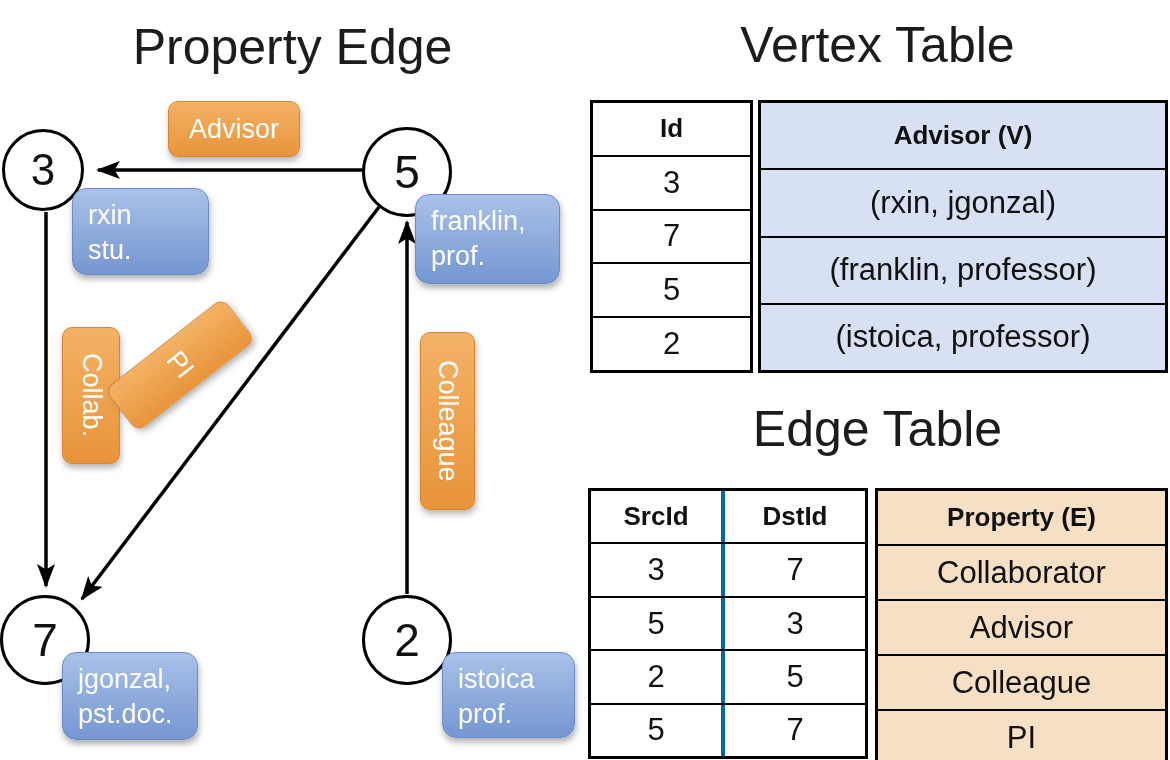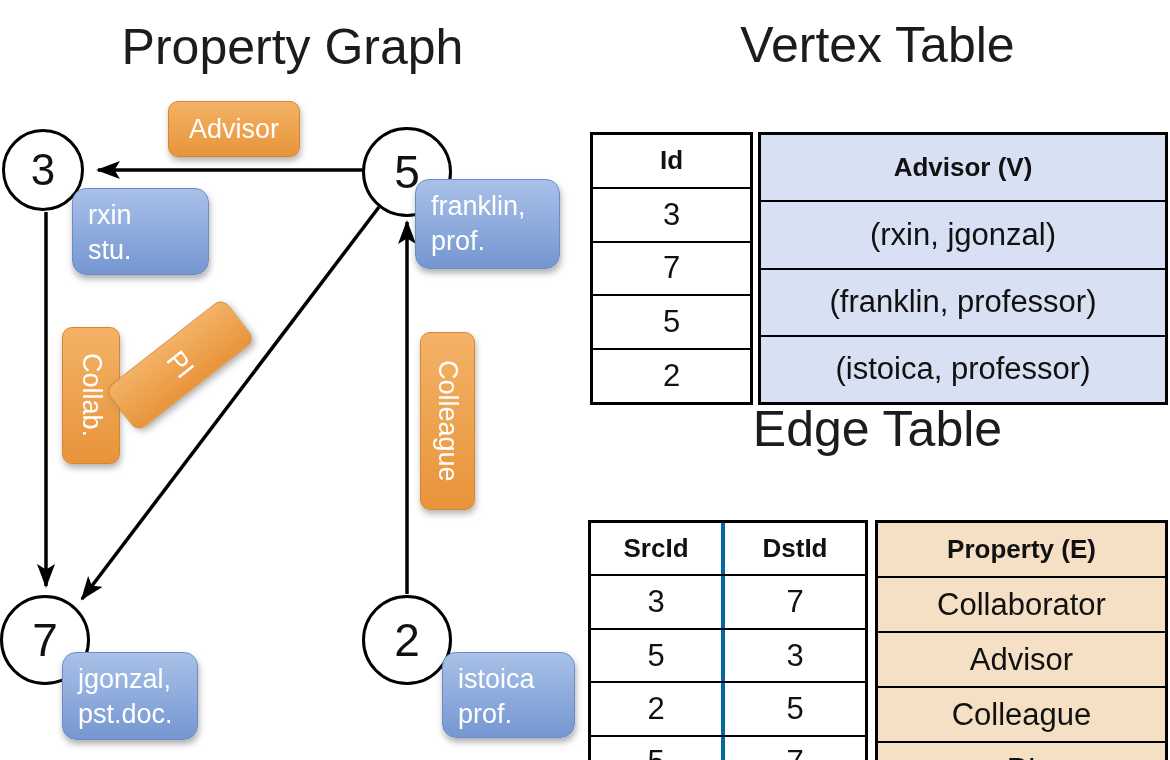--- a/index.html
+++ b/index.html
@@ -27,56 +27,56 @@
   #circle-7{left:0px;top:595px;width:90px;height:90px;}
   #circle-2{left:362px;top:595px;width:90px;height:90px;}
 
   .vprop{
     position:absolute;z-index:4;box-sizing:border-box;border-radius:14px;
     background:linear-gradient(#a9c1e8,#7596d1);border:1px solid #6b8cc6;
     box-shadow:1px 4px 6px rgba(110,110,110,.55);
     color:#fff;font-size:27px;line-height:35px;padding:9px 8px 0 15px;
   }
   #vprop-3{left:72px;top:188px;width:137px;height:87px;}
-  #vprop-5{left:415px;top:179px;width:145px;height:90px;}
+  #vprop-5{left:415px;top:194px;width:145px;height:90px;}
   #vprop-7{left:62px;top:652px;width:136px;height:88px;}
   #vprop-2{left:442px;top:652px;width:133px;height:86px;}
 
   .epill{
     position:absolute;z-index:3;box-sizing:border-box;border-radius:10px;
     background:linear-gradient(#f3b266,#e8943a);border:1px solid #d8862e;
     box-shadow:1px 4px 6px rgba(120,120,120,.55);
     color:#fff;font-size:27px;display:flex;align-items:center;justify-content:center;
   }
   #pill-advisor{left:168px;top:101px;width:132px;height:56px;}
   #pill-collab{left:62px;top:327px;width:58px;height:137px;}
   #pill-colleague{left:420px;top:332px;width:55px;height:178px;}
   #pill-pi{left:105px;top:338px;width:150px;height:54px;transform:rotate(-38deg);}
   .vtext{writing-mode:vertical-rl;}
 
   
-  .tbl{position:absolute;z-index:2;box-sizing:border-box;border:3px solid #000;display:flex;flex-direction:column;background:#fff;margin-top:32px;}
+  .tbl{position:absolute;z-index:2;box-sizing:border-box;border:3px solid #000;display:flex;flex-direction:column;background:#fff;}
   .tbl .row{box-sizing:border-box;border-top:2px solid #000;flex:1;display:flex;}
   .tbl .row:first-child{border-top:none;}
   .cell{flex:1;display:flex;align-items:center;justify-content:center;
         font-size:31px;color:#111;box-sizing:border-box;}
   .cell.hdr{font-weight:bold;font-size:26px;}
   .cell + .cell{border-left:4px solid #0369a1;}
   #vt-id   {left:590px;top:100px;width:163px;height:273px;}
   #vt-prop {left:758px;top:100px;width:410px;height:273px;background:#d8e1f3;}
   #et-ids  {left:588px;top:488px;width:280px;height:271px;}
   #et-prop {left:875px;top:488px;width:293px;height:279px;background:#f6e0c5;}
   #et-ids .cell:first-child{flex:0 0 130px;}
 </style>
 </head>
 <body>
 
 <div class="canvas">
 
-  <h1 class="title" id="graph-title">Property Graph</h1>
+  <h1 class="title" id="graph-title">Property Edge</h1>
 
   <svg id="edge-svg" viewBox="0 0 585 760">
     <defs>
       <marker id="ah" markerUnits="userSpaceOnUse" markerWidth="26" markerHeight="20" refX="22" refY="9" orient="auto">
         <path d="M0,0 L24,9 L0,18 L5.5,9 Z" fill="#000"></path>
       </marker>
     </defs>
     <line x1="364" y1="170" x2="98" y2="170" stroke="#000" stroke-width="3.5" marker-end="url(#ah)"></line>
     <line x1="46" y1="212" x2="46" y2="586" stroke="#000" stroke-width="3.5" marker-end="url(#ah)"></line>
     <line x1="379" y1="207" x2="82" y2="599" stroke="#000" stroke-width="3.5" marker-end="url(#ah)"></line>

